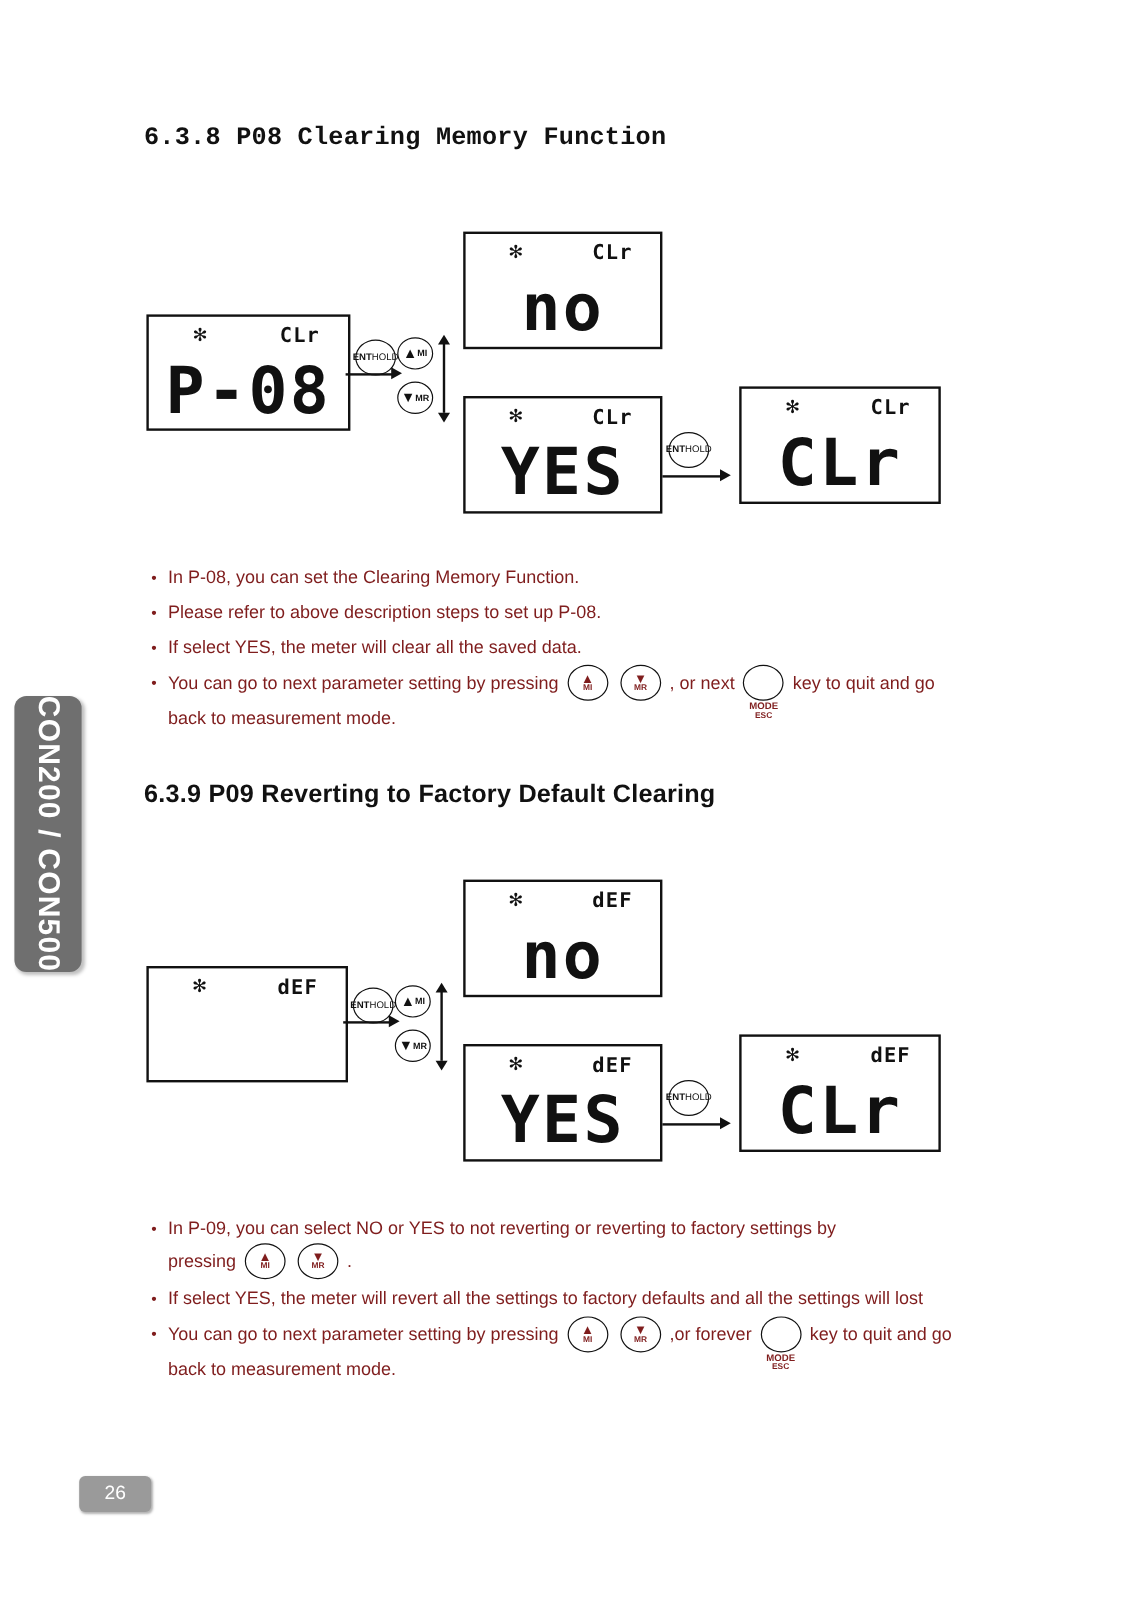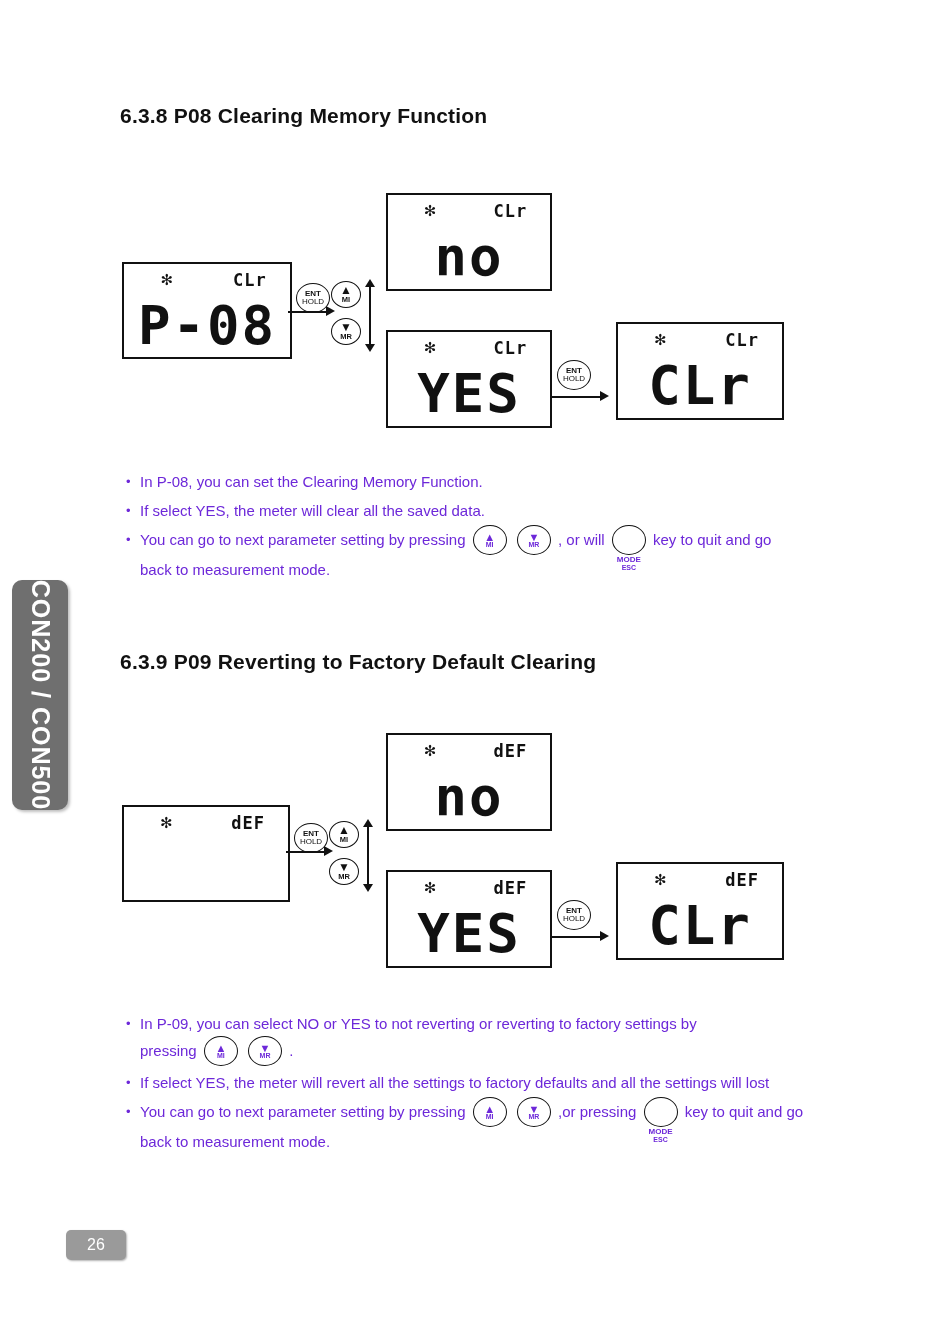--- a/index.html
+++ b/index.html
@@ -40,21 +40,21 @@
   }
 
   
   .h-section {
     position: absolute;
     font-size: 21px;
     font-weight: bold;
     letter-spacing: 0.2px;
     color: #111;
   }
-  #heading-638 { left: 120px; top: 104px; }
+  #heading-638 { left: 120px; top: 104px; font-family: Liberation Mono, monospace; }
   #heading-639 { left: 120px; top: 650px; }
 
   
   .lcd {
     position: absolute;
     border: 2px solid #111;
     background: #ffffff;
     box-sizing: border-box;
   }
   .lcd .lcd-top {
@@ -99,21 +99,21 @@
   .key {
     position: absolute;
     border: 1.6px solid #111;
     border-radius: 50%;
     background: #fff;
     box-sizing: border-box;
     text-align: center;
     font-family: "Liberation Sans", sans-serif;
     color: #111;
     display: flex;
-    flex-direction: column;
+    flex-direction: row;
     align-items: center;
     justify-content: center;
     line-height: 1.0;
   }
   .key.ent { width: 34px; height: 30px; }
   .key.ent .l1 { font-size: 8px; font-weight: bold; }
   .key.ent .l2 { font-size: 8px; font-weight: normal; }
   .key.arrow { width: 30px; height: 27px; }
   .key.arrow .tri {
     font-size: 12px;
@@ -176,21 +176,21 @@
     border-top: 8px solid #111;
   }
 
   
   .bullets {
     position: absolute;
     left: 124px;
     width: 730px;
     font-size: 15px;
     line-height: 27px;
-    color: #6d28d9;
+    color: #7f1d1d;
   }
   .bullet {
     position: relative;
     padding-left: 16px;
     margin-bottom: 2px;
   }
   .bullet:before {
     content: "\2022";
     position: absolute;
     left: 2px;
@@ -279,32 +279,33 @@
 <div class="lcd big" style="left:616px; top:322px; width:168px; height:98px;">
   <div class="lcd-top">
     <span class="gear">✻</span>
     <span class="lcd-label">CLr</span>
   </div>
   <div class="lcd-main">CLr</div>
 </div>
 
 <div class="bullets" style="top:468px;">
   <div class="bullet">In P-08, you can set the Clearing Memory Function.</div>
+  <div class="bullet">Please refer to above description steps to set up P-08.</div>
   <div class="bullet">If select YES, the meter will clear all the saved data.</div>
   <div class="bullet">
     <span>You can go to next parameter setting by pressing</span>
     <span class="ikey">
       <span class="tri">▲</span>
       <span class="l2">MI</span>
     </span>
     <span class="ikey">
       <span class="tri">▼</span>
       <span class="l2">MR</span>
     </span>
-    <span>, or will</span>
+    <span>, or next</span>
     <span class="ikey">
       <span class="l1">MODE</span>
       <span class="l2">ESC</span>
     </span>
     <span>key to quit and go</span>
     <span class="line2">back to measurement mode.</span>
   </div>
 </div>
 
 <div class="h-section" id="heading-639">6.3.9 P09 Reverting to Factory Default Clearing</div>
@@ -389,21 +390,21 @@
   <div class="bullet">
     <span>You can go to next parameter setting by pressing</span>
     <span class="ikey">
       <span class="tri">▲</span>
       <span class="l2">MI</span>
     </span>
     <span class="ikey">
       <span class="tri">▼</span>
       <span class="l2">MR</span>
     </span>
-    <span>,or pressing</span>
+    <span>,or forever</span>
     <span class="ikey">
       <span class="l1">MODE</span>
       <span class="l2">ESC</span>
     </span>
     <span>key to quit and go</span>
     <span class="line2">back to measurement mode.</span>
   </div>
 </div>
 
 <div class="page-num">26</div>

